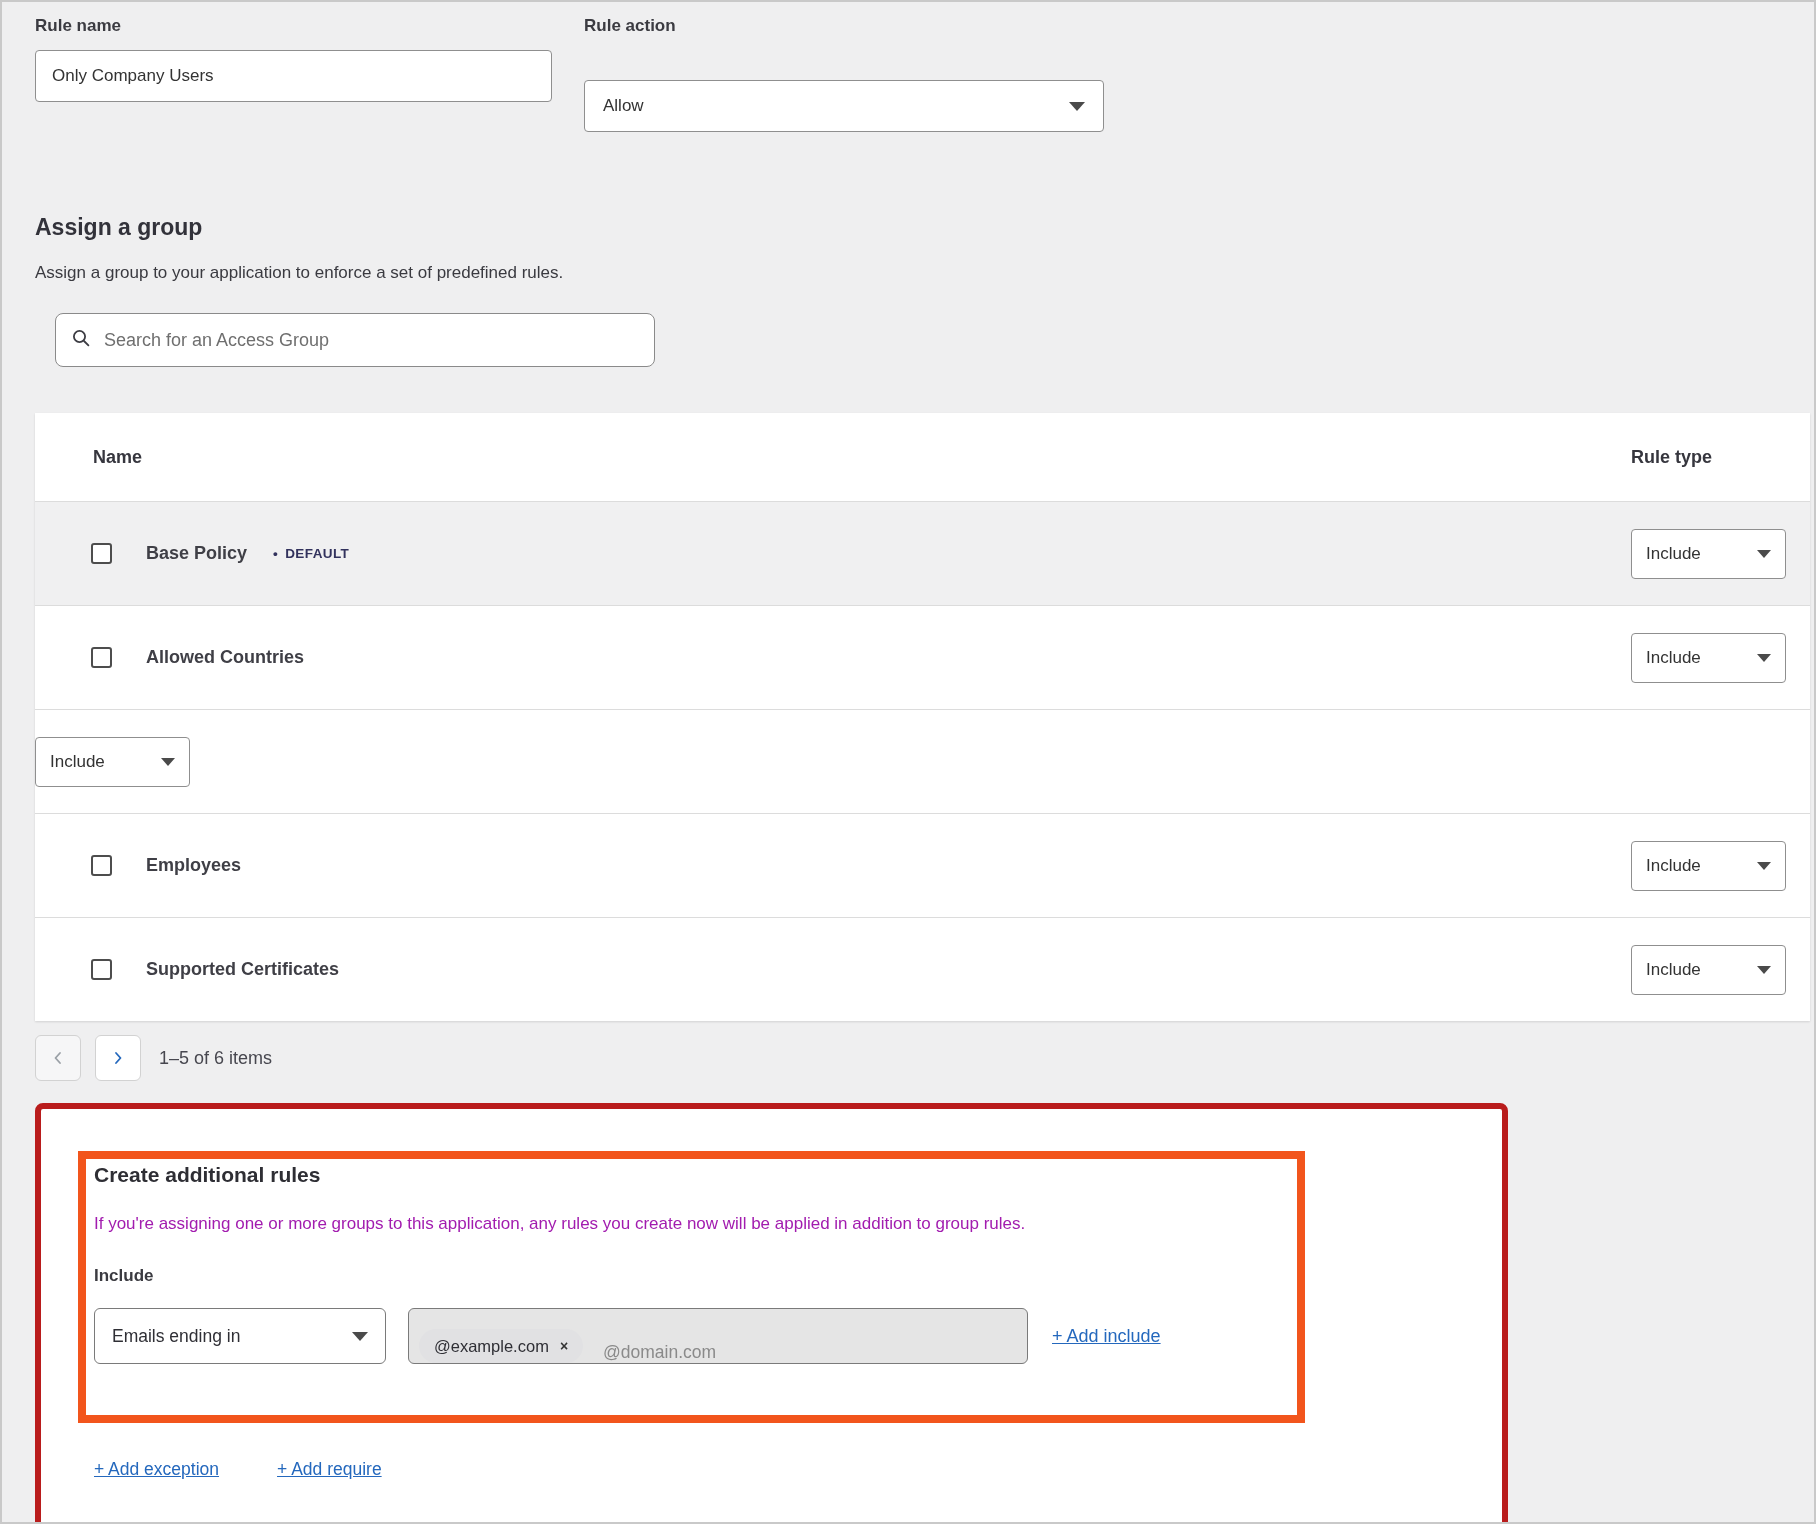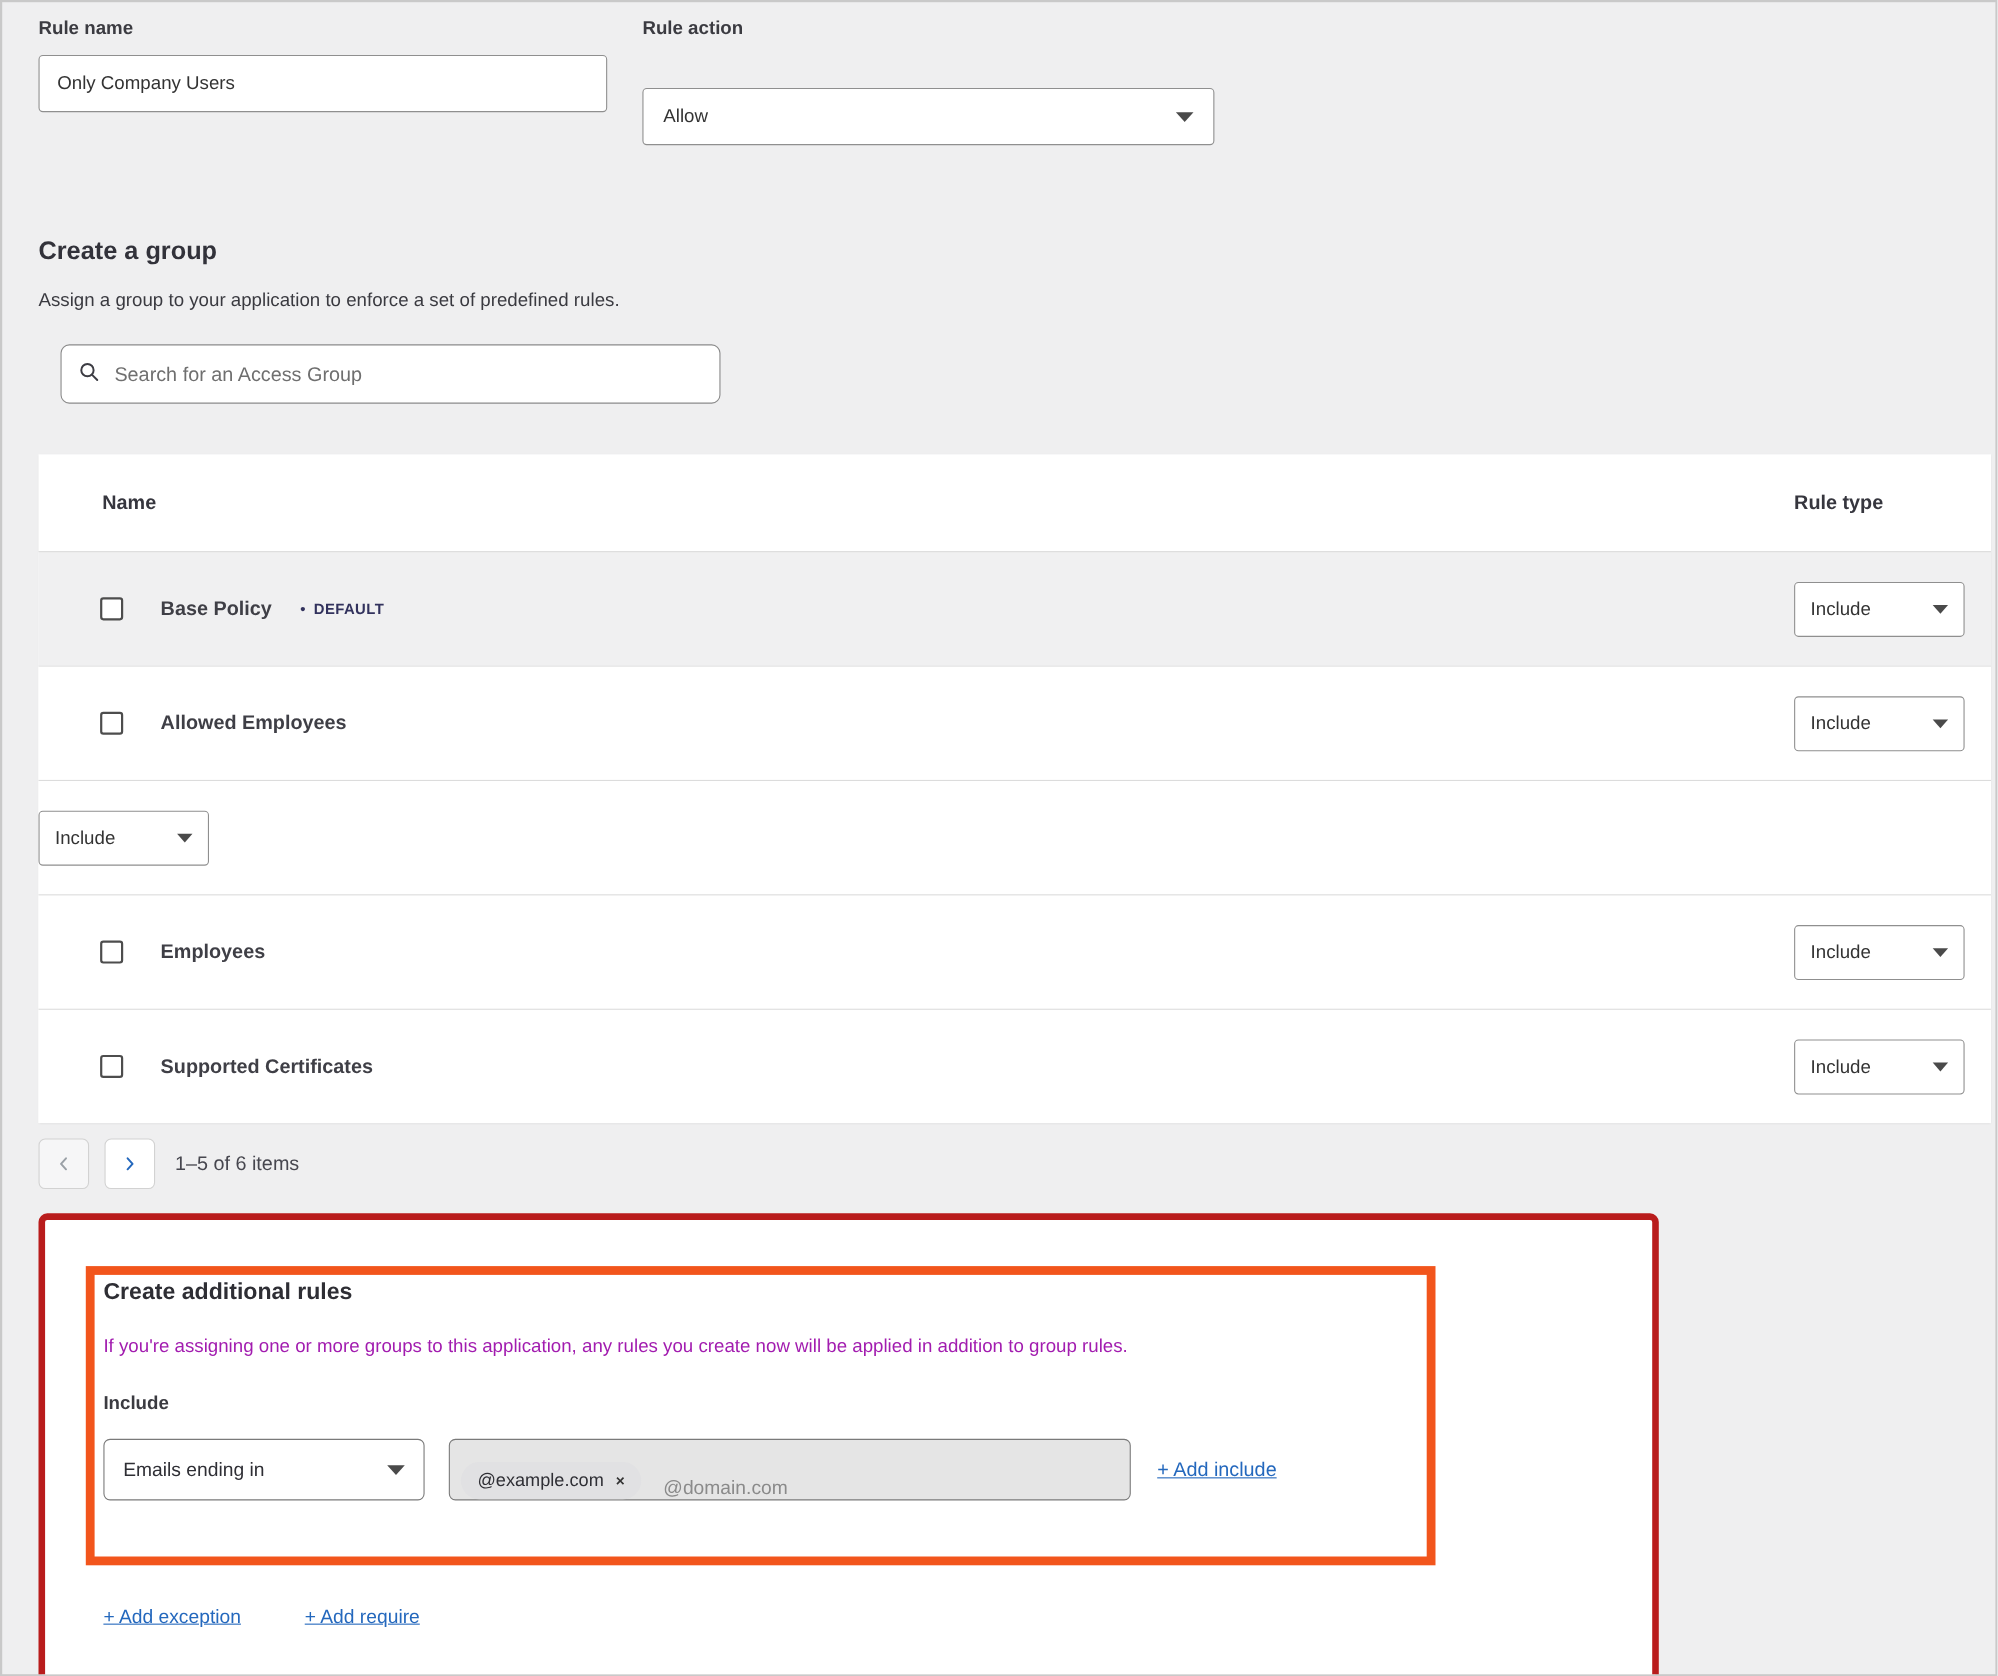--- a/index.html
+++ b/index.html
@@ -153,21 +153,21 @@
       </div>
       <div class="field">
         <label>Rule action</label>
         <div class="selectbox">
           <span>Allow</span>
           <span class="caret"></span>
         </div>
       </div>
     </div>
 
-    <h2 class="section-heading">Create a group</h2>
+    <h2 class="section-heading">Assign a group</h2>
     <p class="section-desc">Assign a group to your application to enforce a set of predefined rules.</p>
 
     <div class="searchbox">
       <span>
         <svg width="20" height="20" viewBox="0 0 20 20" fill="none">
           <circle cx="8.5" cy="8.5" r="5.6" stroke="#3c3c43" stroke-width="1.8"></circle>
           <line x1="13" y1="13" x2="17.4" y2="17.4" stroke="#3c3c43" stroke-width="1.8" stroke-linecap="round"></line>
         </svg>
       </span>
       <input type="text" placeholder="Search for an Access Group" style="">
@@ -190,21 +190,21 @@
         </div>
         <div class="mini-select">
           <span>Include</span>
           <span class="caret"></span>
         </div>
       </div>
 
       <div class="trow">
         <div class="row-main">
           <span class="checkbox"></span>
-          <span class="row-name">Allowed Employees</span>
+          <span class="row-name">Allowed Countries</span>
         </div>
         <div class="mini-select">
           <span>Include</span>
           <span class="caret"></span>
         </div>
       </div>
 
       <div class="trow">
         <div class="mini-select">
           <span>Include</span>

